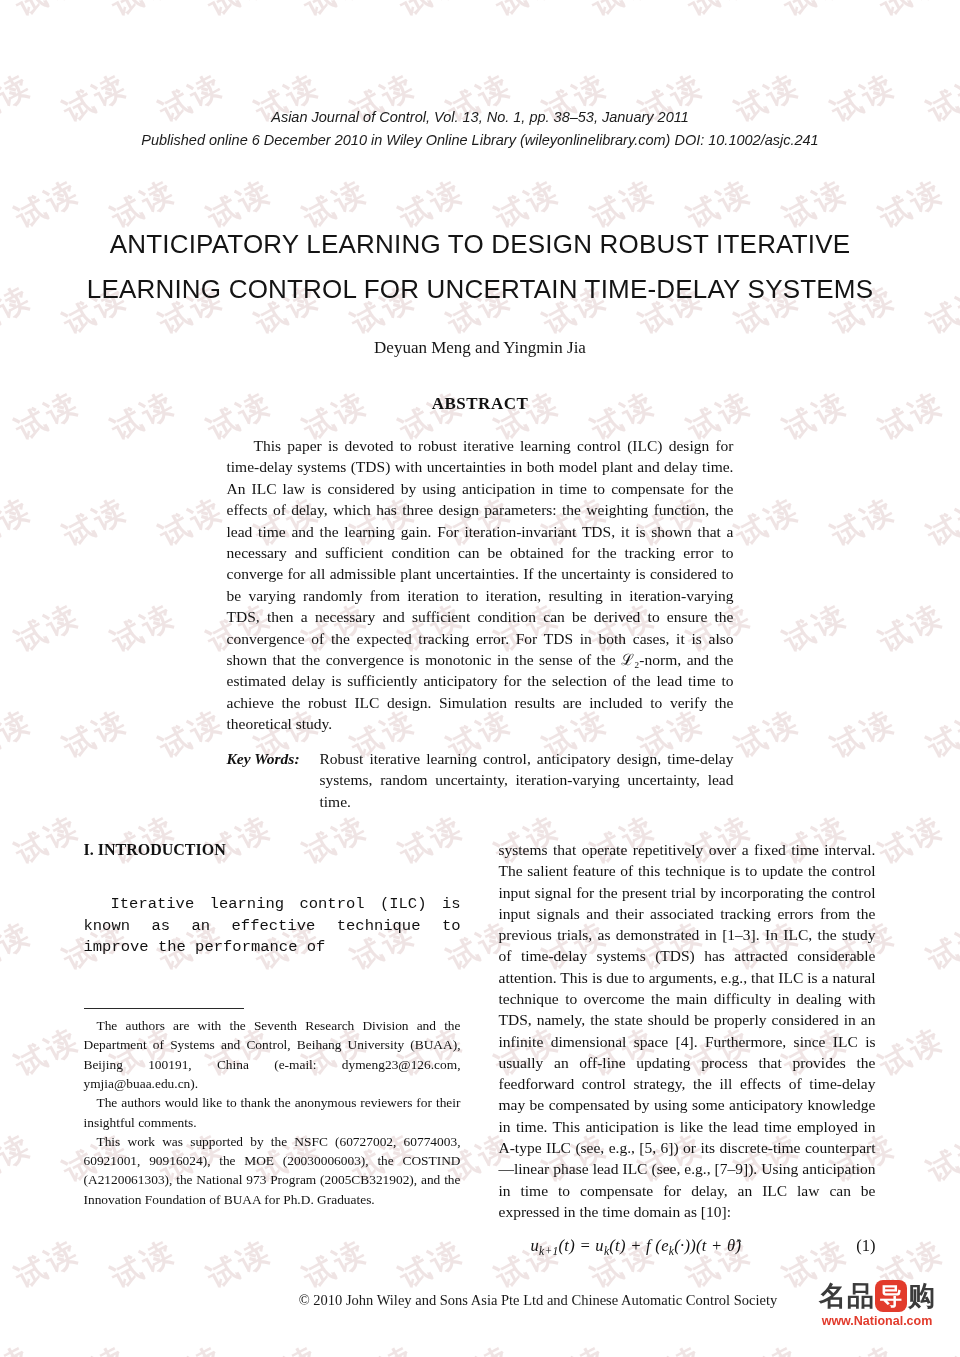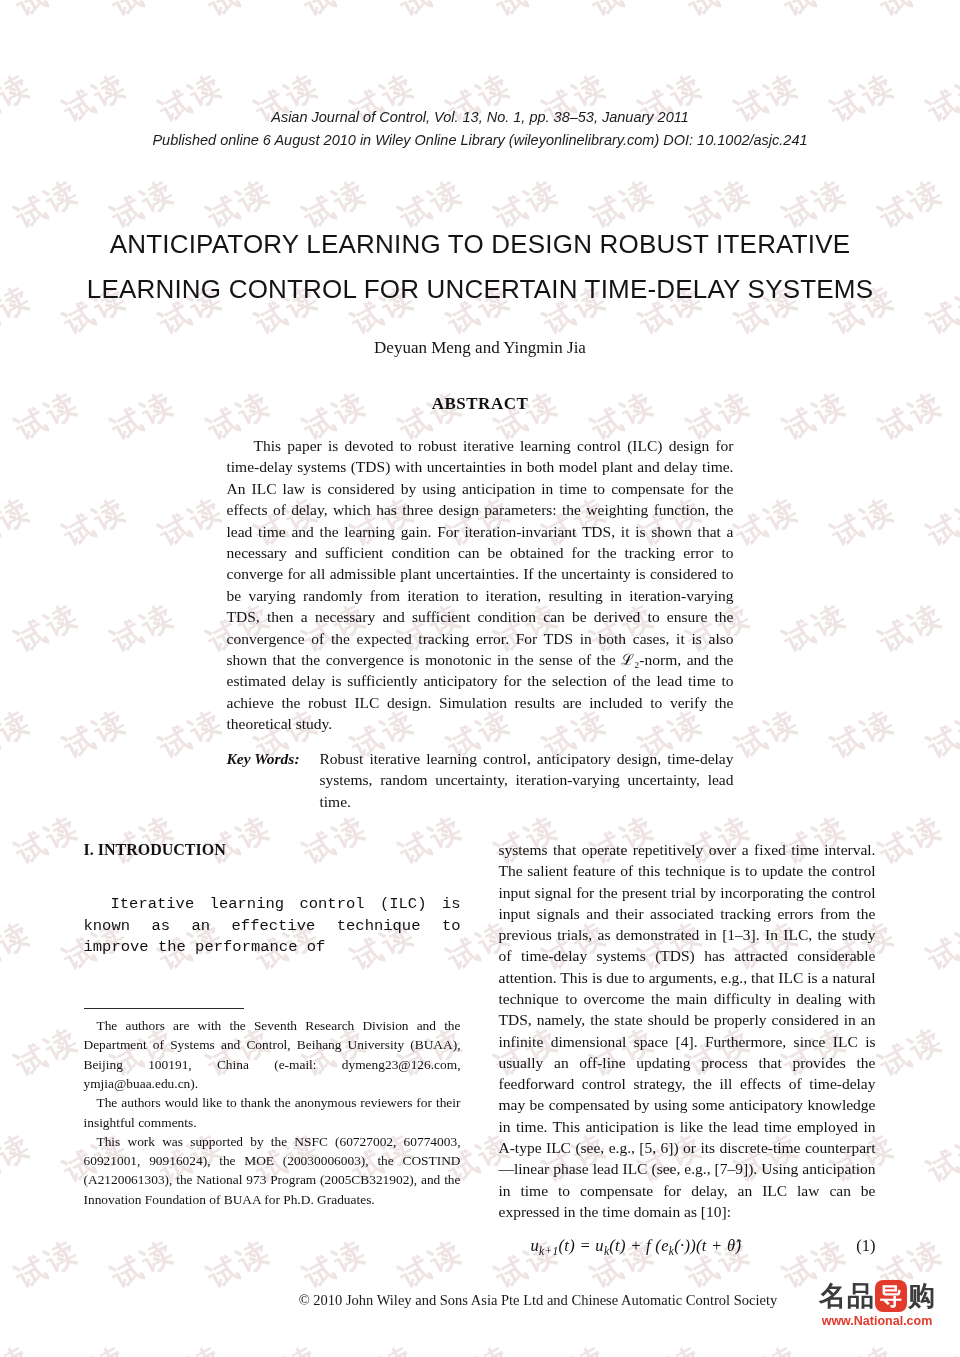--- a/index.html
+++ b/index.html
@@ -236,21 +236,21 @@
       <span class="wm" style="left: 638px; top: 1350px;">试读</span>
       <span class="wm" style="left: 734px; top: 1350px;">试读</span>
       <span class="wm" style="left: 830px; top: 1350px;">试读</span>
       <span class="wm" style="left: 926px; top: 1350px;">试读</span>
     </div>
 
   <div class="content">
 
     <div class="journal-header">
       <div>Asian Journal of Control, Vol. 13, No. 1, pp. 38–53, January 2011</div>
-      <div>Published online 6 August 2010 in Wiley Online Library (wileyonlinelibrary.com) DOI: 10.1002/asjc.241</div>
+      <div>Published online 6 December 2010 in Wiley Online Library (wileyonlinelibrary.com) DOI: 10.1002/asjc.241</div>
     </div>
 
     <div class="paper-title">ANTICIPATORY LEARNING TO DESIGN ROBUST ITERATIVE LEARNING CONTROL FOR UNCERTAIN TIME-DELAY SYSTEMS</div>
 
     <div class="authors">Deyuan Meng and Yingmin Jia</div>
 
     <div class="abstract-heading">ABSTRACT</div>
 
     <div class="abstract-text">This paper is devoted to robust iterative learning control (ILC) design for time-delay systems (TDS) with uncertainties in both model plant and delay time. An ILC law is considered by using anticipation in time to compensate for the effects of delay, which has three design parameters: the weighting function, the lead time and the learning gain. For iteration-invariant TDS, it is shown that a necessary and sufficient condition can be obtained for the tracking error to converge for all admissible plant uncertainties. If the uncertainty is considered to be varying randomly from iteration to iteration, resulting in iteration-varying TDS, then a necessary and sufficient condition can be derived to ensure the convergence of the expected tracking error. For TDS in both cases, it is also shown that the convergence is monotonic in the sense of the ℒ₂-norm, and the estimated delay is sufficiently anticipatory for the selection of the lead time to achieve the robust ILC design. Simulation results are included to verify the theoretical study.</div>
 

